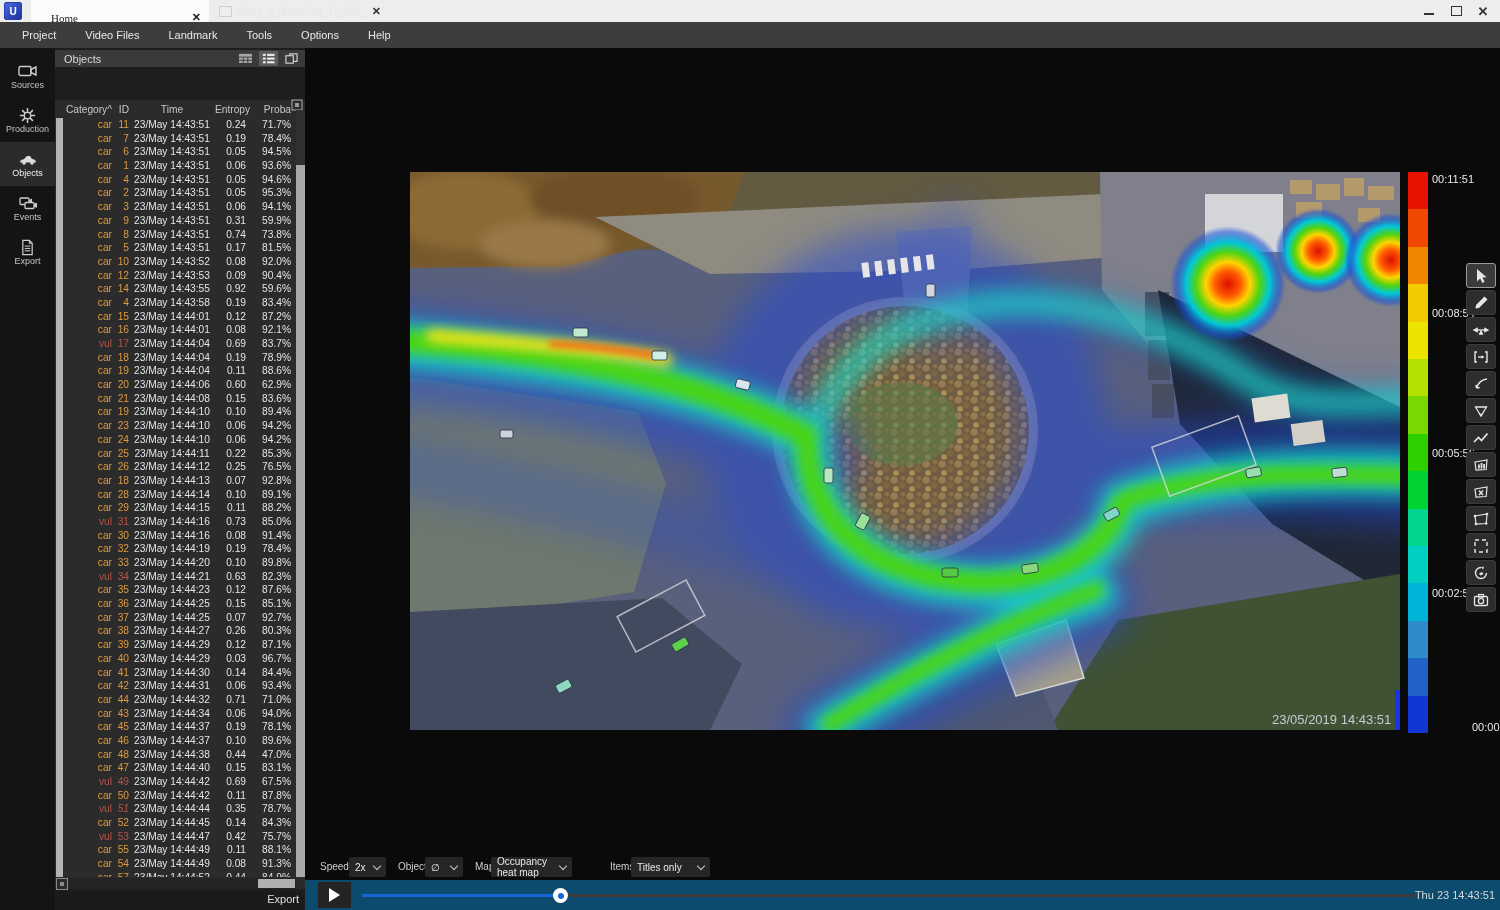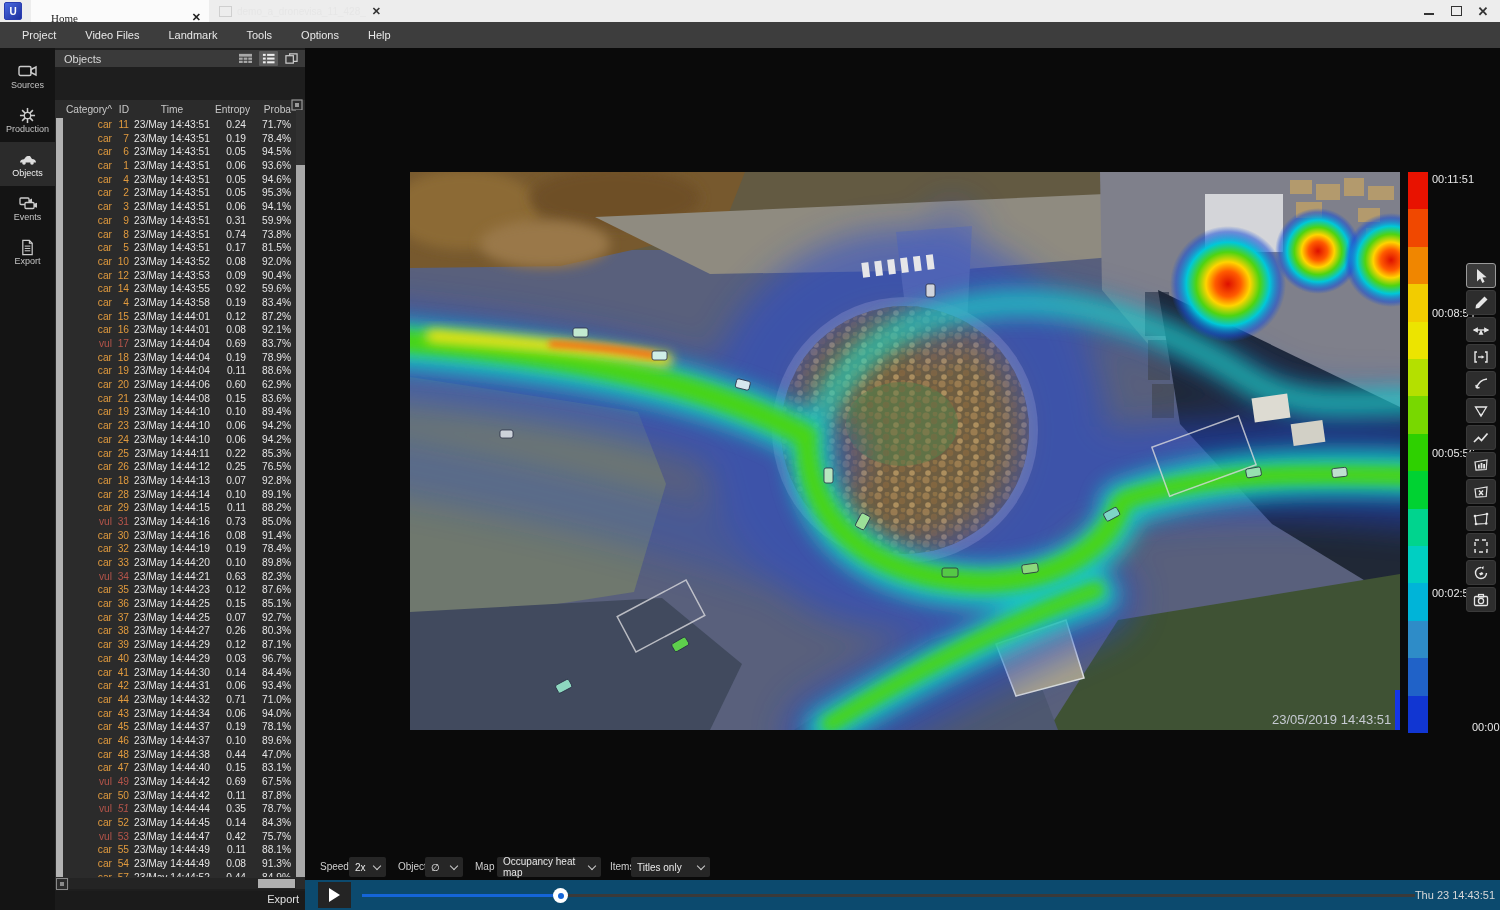--- a/index.html
+++ b/index.html
@@ -894,21 +894,21 @@
       <div class="dd" style="left:44px;width:37px">
           <span>2x</span>
           <i class="chev"></i>
         </div>
       <span class="ctl-label" style="left:93px">Objects</span>
       <div class="dd" style="left:120px;width:38px">
           <span>∅</span>
           <i class="chev"></i>
         </div>
       <span class="ctl-label" style="left:170px">Map</span>
-      <div class="dd" style="left:192px;width:104px">
+      <div class="dd" style="left:186px;width:81px">
           <span>Occupancy heat map</span>
           <i class="chev"></i>
         </div>
       <span class="ctl-label" style="left:305px">Items</span>
       <div class="dd" style="left:326px;width:79px">
           <span>Titles only</span>
           <i class="chev"></i>
         </div>
     </div>
 

